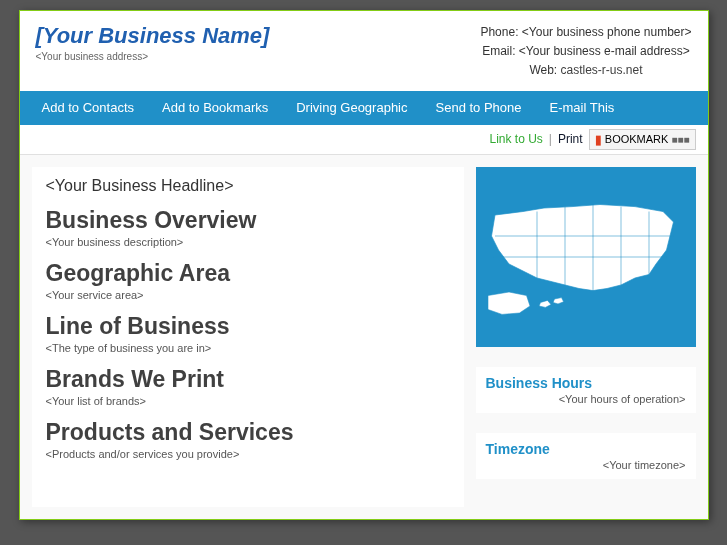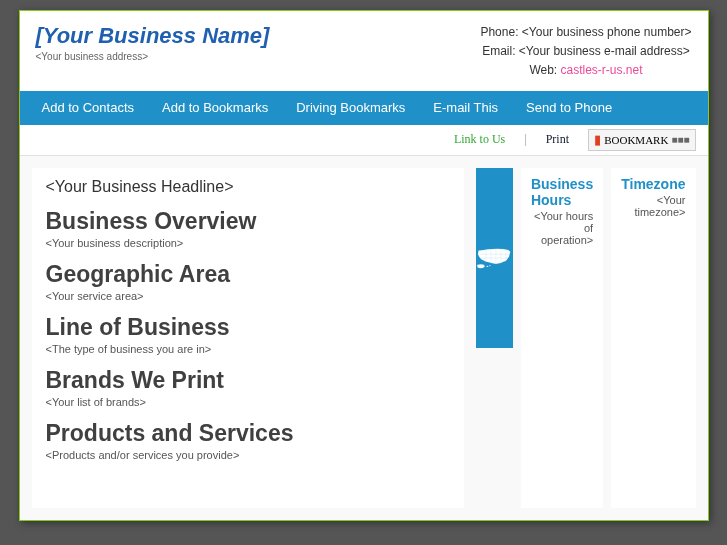--- a/index.html
+++ b/index.html
@@ -38,21 +38,21 @@
       color: #666;
       margin-top: 2px;
     }
     .header-right {
       text-align: center;
       font-size: 12px;
       color: #333;
       line-height: 1.6;
     }
     .header-right .web-link {
-      color: #ec4899;
+      color: #404040;
     }
     
     .nav-bar {
       background: #2090c8;
       display: flex;
       align-items: center;
       padding: 0 8px;
       height: 34px;
     }
     .nav-bar .nav-item {
@@ -65,22 +65,21 @@
       white-space: nowrap;
     }
     
     .utility-bar {
       background: #fff;
       display: flex;
       justify-content: flex-end;
       align-items: center;
       padding: 4px 12px;
       border-bottom: 1px solid #e0e0e0;
-      gap: 19px;
-      font-family: Liberation Serif, serif;
+      gap: 6px;
     }
     .utility-bar .util-link {
       color: #0f172a;
       font-size: 12px;
       cursor: pointer;
       text-decoration: none;
     }
     .utility-bar .util-link.green {
       color: #3a3;
     }
@@ -130,22 +129,22 @@
     }
     .section-desc {
       font-size: 11px;
       color: #555;
       margin-bottom: 2px;
     }
     
     .right-col {
       width: 220px;
       display: flex;
-      flex-direction: row;
-      gap: 8px;
+      flex-direction: column;
+      gap: 20px;
     }
     .map-container {
       background: #2090c8;
       width: 220px;
       height: 180px;
       display: flex;
       align-items: center;
       justify-content: center;
       overflow: hidden;
     }
@@ -185,23 +184,23 @@
       <div>
         <span>Web:</span>
         <span class="web-link" style="cursor:pointer;">castles-r-us.net</span>
       </div>
     </div>
   </div>
 
   <div class="nav-bar">
     <div class="nav-item">Add to Contacts</div>
     <div class="nav-item">Add to Bookmarks</div>
-    <div class="nav-item">Driving Bookmarks</div>
+    <div class="nav-item">Driving Geographic</div>
+    <div class="nav-item">Send to Phone</div>
     <div class="nav-item">E-mail This</div>
-    <div class="nav-item">Send to Phone</div>
   </div>
 
   <div class="utility-bar">
     <a class="util-link green">Link to Us</a>
     <span class="separator">|</span>
     <a class="util-link">Print</a>
     <div class="bookmark-btn">
       <span class="bookmark-icon">▮</span>
       <span>BOOKMARK</span>
       <span style="font-size:10px; color:#666;">■■■</span>

